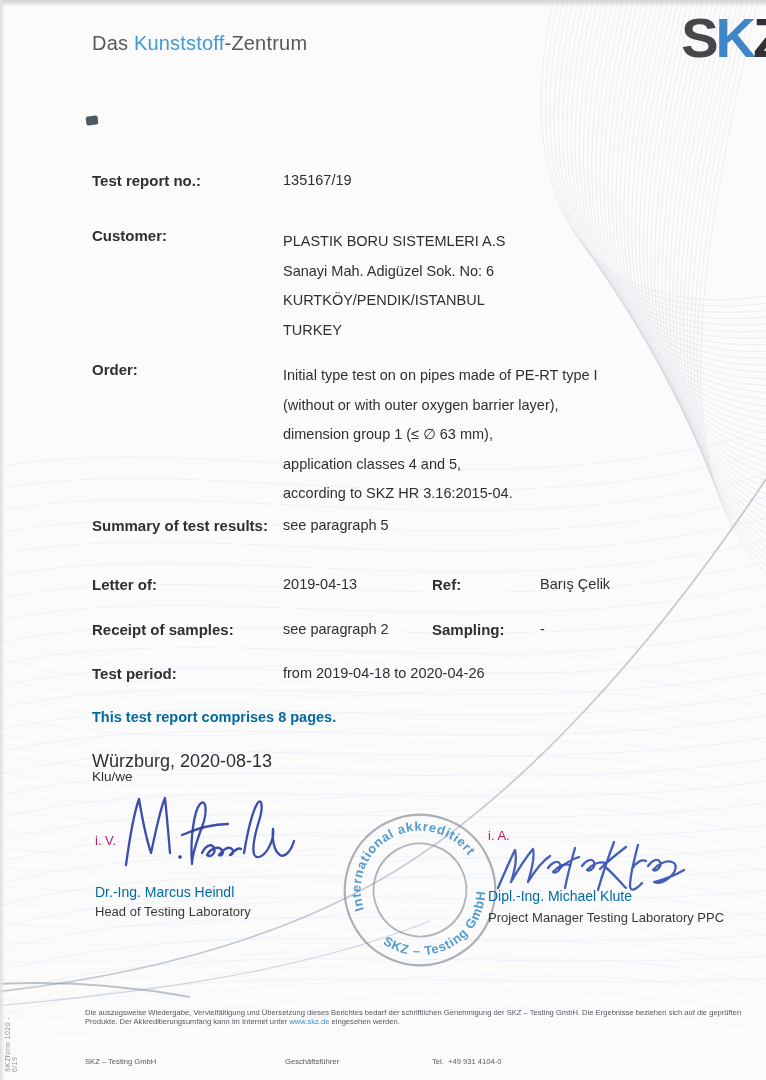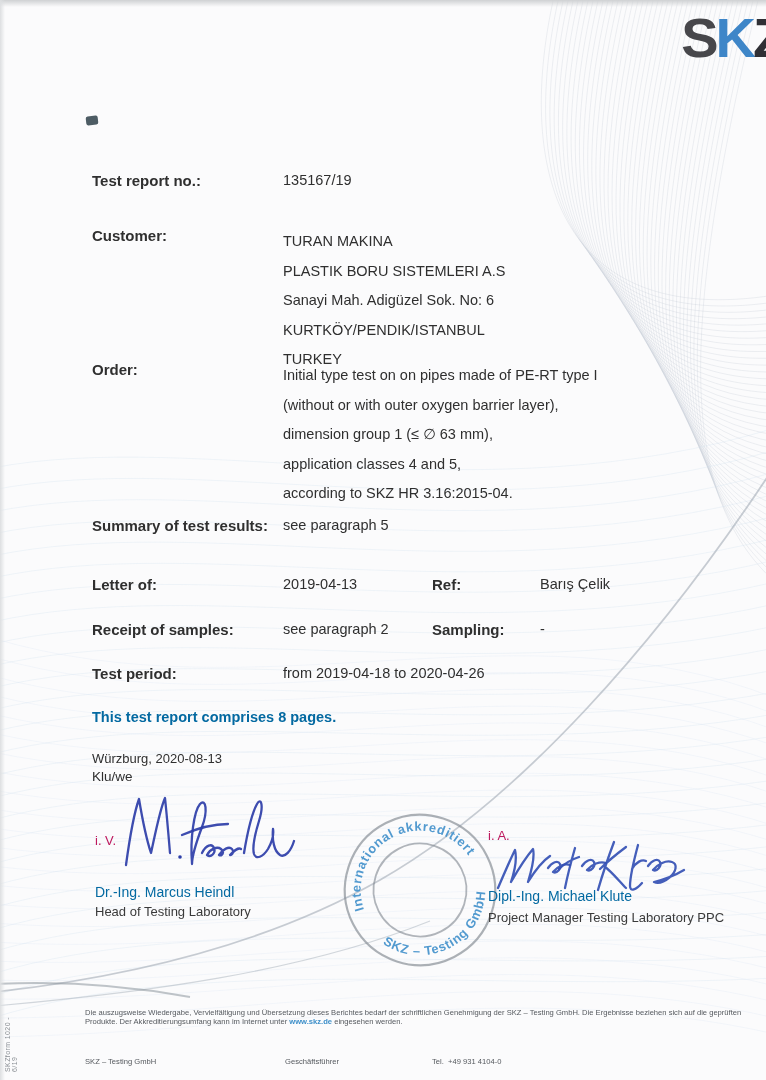--- a/index.html
+++ b/index.html
@@ -34,21 +34,21 @@
   
   .sig-prefix{font-size:13px;color:#be185d;}
   .sig-name{font-size:14px;color:#0369a1;}
   .sig-title{font-size:13px;color:#3a3a3a;}
   svg.sig path{fill:none;stroke:#2c3da8;stroke-width:2.3;stroke-linecap:round;stroke-linejoin:round;opacity:.92;}
   svg.sig2 path{stroke:#3450b4;}
   .stamp-wrap{left:336px;top:806px;width:168px;height:168px;opacity:.9;}
 
   
   .legal{left:85px;top:1000px;width:676px;font-size:7.6px;line-height:9.6px;color:#55595e;}
-  .legal .lnk{color:#3d8fc9;font-weight:bold;}
+  .legal .lnk{color:#3d8fc9;}
   .fcol{font-size:7.6px;line-height:10.2px;color:#55595e;white-space:pre;}
   .fc1{left:85px;top:1037px;} .fc2{left:285px;top:1037px;} .fc3{left:432px;top:1037px;}
   .dakks{left:643px;top:1028px;width:120px;}
   .dakks-sub{font-size:6.8px;line-height:8px;color:#666;margin-left:44px;margin-top:-2px;}
   .form-code{left:4px;top:1002px;height:70px;writing-mode:vertical-rl;transform:rotate(180deg);
     font-size:7px;color:#8a8f94;letter-spacing:.4px;}
 </style>
 </head>
 <body>
 
@@ -144,31 +144,33 @@
       <path d="M -8,999 C 260,1003 520,940 775,1002" stroke="#d2e2f1" stroke-width="0.7" opacity="0.33" fill="none"></path>
       <path d="M -8,1018 C 260,1018 520,958 775,1018" stroke="#d2e2f1" stroke-width="0.7" opacity="0.33" fill="none"></path>
       <path d="M -8,1037 C 260,1033 520,976 775,1034" stroke="#d2e2f1" stroke-width="0.7" opacity="0.33" fill="none"></path>
       <path d="M -5,992 C 120,978 260,948 380,880 C 520,800 660,640 772,470" stroke="#9aa4ae" stroke-width="1.8" opacity="0.55" fill="none"></path>
       <path d="M -5,1006 C 140,993 300,973 430,921" stroke="#a8b1bb" stroke-width="1.1" opacity="0.5" fill="none"></path>
       <path d="M -5,984 C 60,981 130,986 190,997" stroke="#8d959d" stroke-width="2" opacity="0.55" fill="none"></path>
     </svg>
   <div class="edge-top"></div>
   <div class="edge-left"></div>
 
+  <div class="z brand">
+    <span>Das </span><span class="hl">Kunststoff</span><span>-Zentrum</span>
+  </div>
   <div class="z skz-logo">
     <span class="s">S</span><span class="k">K</span><span class="z">Z</span>
   </div>
   <div class="z ink-speck"></div>
 
   <div class="z lbl c1" style="top:172px">Test report no.:</div>
   <div class="z val b c2" style="top:172px">135167/19</div>
 
   <div class="z lbl c1" style="top:227px">Customer:</div>
   <div class="z val c2 lines" style="top:227px">
-    <div>TURAN MAKINA</div>
     <div>PLASTIK BORU SISTEMLERI A.S</div>
     <div>Sanayi Mah. Adigüzel Sok. No: 6</div>
     <div>KURTKÖY/PENDIK/ISTANBUL</div>
     <div>TURKEY</div>
   </div>
 
   <div class="z lbl c1" style="top:361px">Order:</div>
   <div class="z val c2 lines" style="top:361px">
     <div>Initial type test on on pipes made of PE-RT type I</div>
     <div>(without or with outer oxygen barrier layer),</div>
@@ -188,21 +190,21 @@
   <div class="z lbl c1" style="top:621px">Receipt of samples:</div>
   <div class="z val c2" style="top:621px">see paragraph 2</div>
   <div class="z lbl c3" style="top:621px">Sampling:</div>
   <div class="z val c4" style="top:621px">-</div>
 
   <div class="z lbl c1" style="top:665px">Test period:</div>
   <div class="z val c2" style="top:665px">from 2019-04-18 to 2020-04-26</div>
 
   <div class="z bold-line c1" style="top:709px">This test report comprises 8 pages.</div>
 
-  <div class="z val c1" style="top:751px;font-size:13px">Würzburg, 2020-08-13</div>
+  <div class="z val c1" style="top:751px;font-size:18px">Würzburg, 2020-08-13</div>
   <div class="z val c1" style="top:769px;font-size:13.5px">Klu/we</div>
 
   <div class="z sig-prefix" style="left:95px;top:833px">i. V.</div>
   <svg class="z sig" style="left:118px;top:791px" width="180" height="95" viewBox="0 0 180 95">
     <path d="M8,74 C11,52 16,22 21,8 C24,26 29,50 33,62 C37,44 42,18 47,7 C49,26 51,50 52,62"></path>
     <circle cx="62" cy="66" r="1.8" fill="#2c3da8" stroke="none"></circle>
     <path d="M74,72 C72,48 76,20 82,13 C88,7 90,20 84,36 C78,52 74,64 74,73"></path>
     <path d="M64,44 C80,37 96,33 110,33"></path>
     <path d="M84,62 C88,54 94,52 96,57 C98,62 93,67 89,64 C92,58 99,55 103,58 C107,61 104,66 101,64 C105,58 111,55 114,58 C116,60 115,64 112,64 C116,60 120,56 123,58"></path>
     <path d="M126,62 C129,44 134,22 139,13 C143,6 146,14 141,30 C137,43 134,56 136,63 C138,69 145,66 150,58 C154,51 156,44 155,38 C154,49 156,60 162,64 C167,67 173,60 176,50"></path>

